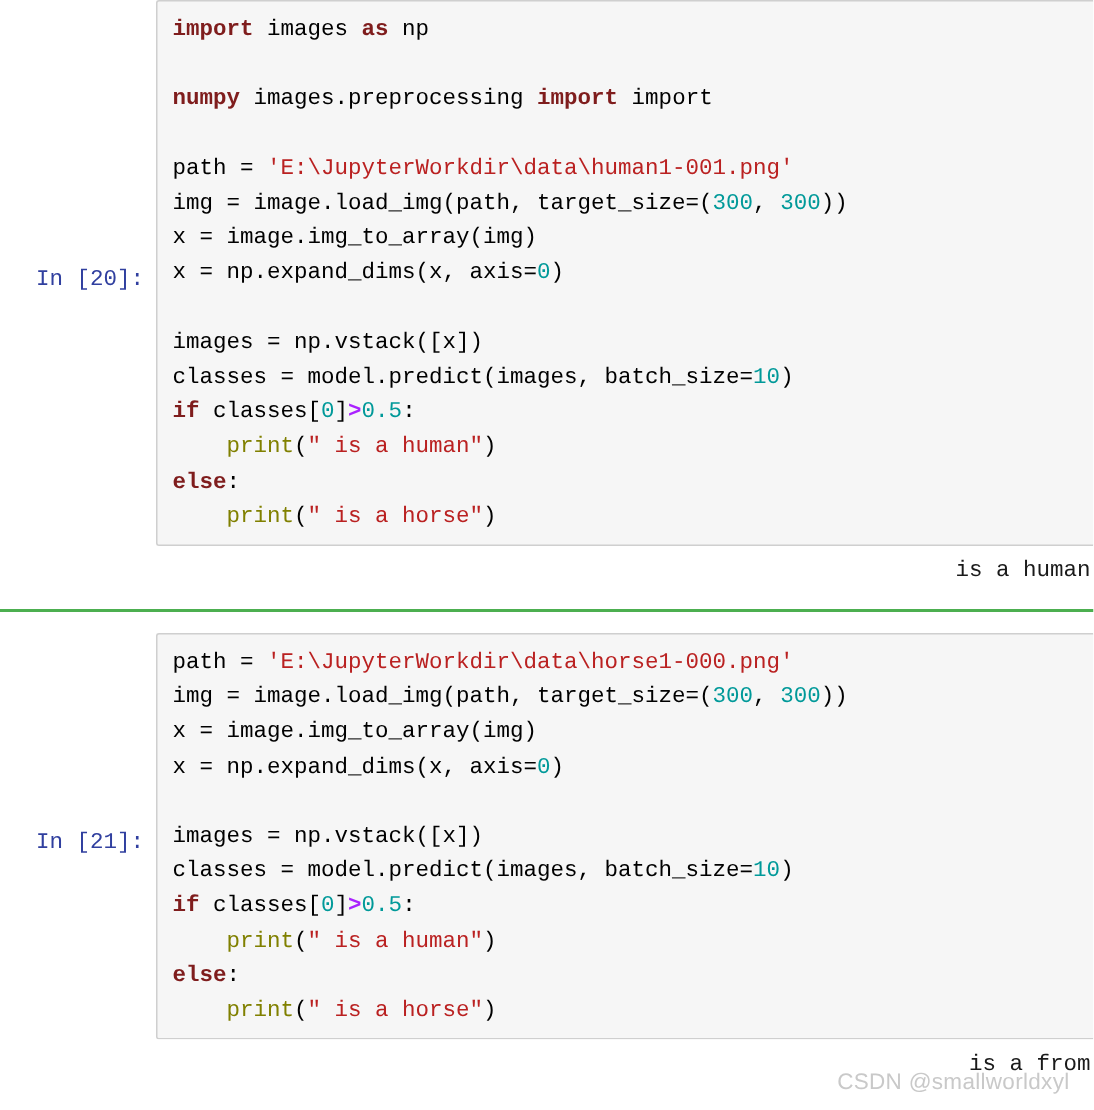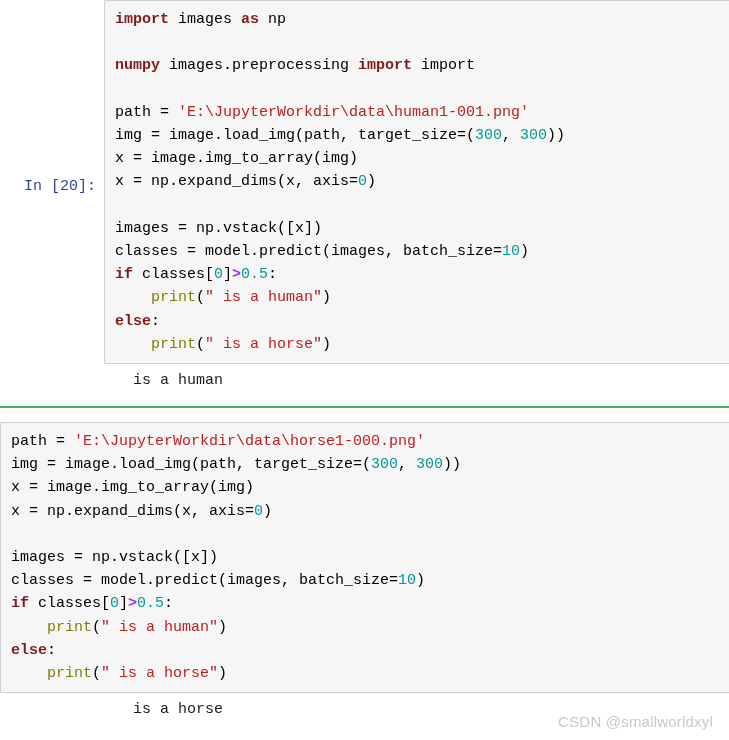--- a/index.html
+++ b/index.html
@@ -72,20 +72,21 @@
   .num  { color: #009999; }
   .op   { color: #AA22FF; font-weight: bold; }
   .fn   { color: #808000; }
   .plain{ color: #000000; }
 
   
   .output-row {
     display: flex;
     align-items: flex-start;
     width: 727px;
+    text-align: right;
   }
   .output-area {
     flex: 1;
     padding: 6px 0 6px 20px;
     box-sizing: border-box;
   }
   pre.output-text {
     margin: 0;
     font-family: "Liberation Mono", monospace;
     font-size: 15px;
@@ -149,37 +150,38 @@
     <div class="output-area">
       <pre class="output-text"> is a human</pre>
     </div>
   </div>
 
   <div class="spacer-sm"></div>
   <div class="cell-divider"></div>
   <div class="spacer-md"></div>
 
   <div class="cell">
+    <div class="prompt input-prompt">In [21]:</div>
     <div class="input-area">
       <pre class="code" id="code-1"><span class="plain">path = </span><span class="str">'E:\JupyterWorkdir\data\horse1-000.png'</span>
 <span class="plain">img = image.load_img(path, target_size=(</span><span class="num">300</span><span class="plain">, </span><span class="num">300</span><span class="plain">))</span>
 <span class="plain">x = image.img_to_array(img)</span>
 <span class="plain">x = np.expand_dims(x, axis=</span><span class="num">0</span><span class="plain">)</span>
 
 <span class="plain">images = np.vstack([x])</span>
 <span class="plain">classes = model.predict(images, batch_size=</span><span class="num">10</span><span class="plain">)</span>
 <span class="kw">if</span><span class="plain"> classes[</span><span class="num">0</span><span class="plain">]</span><span class="op">&gt;</span><span class="num">0.5</span><span class="plain">:</span>
 <span class="plain">    </span><span class="fn">print</span><span class="plain">(</span><span class="str">" is a human"</span><span class="plain">)</span>
 <span class="kw">else</span><span class="plain">:</span>
 <span class="plain">    </span><span class="fn">print</span><span class="plain">(</span><span class="str">" is a horse"</span><span class="plain">)</span></pre>
     </div>
   </div>
 
   <div class="output-row">
     <div class="prompt"></div>
     <div class="output-area">
-      <pre class="output-text"> is a horse</pre>
+      <pre class="output-text"> is a from</pre>
     </div>
   </div>
 
 </div>
 
 <div class="watermark">CSDN @smallworldxyl</div>
 
 </body></html>

